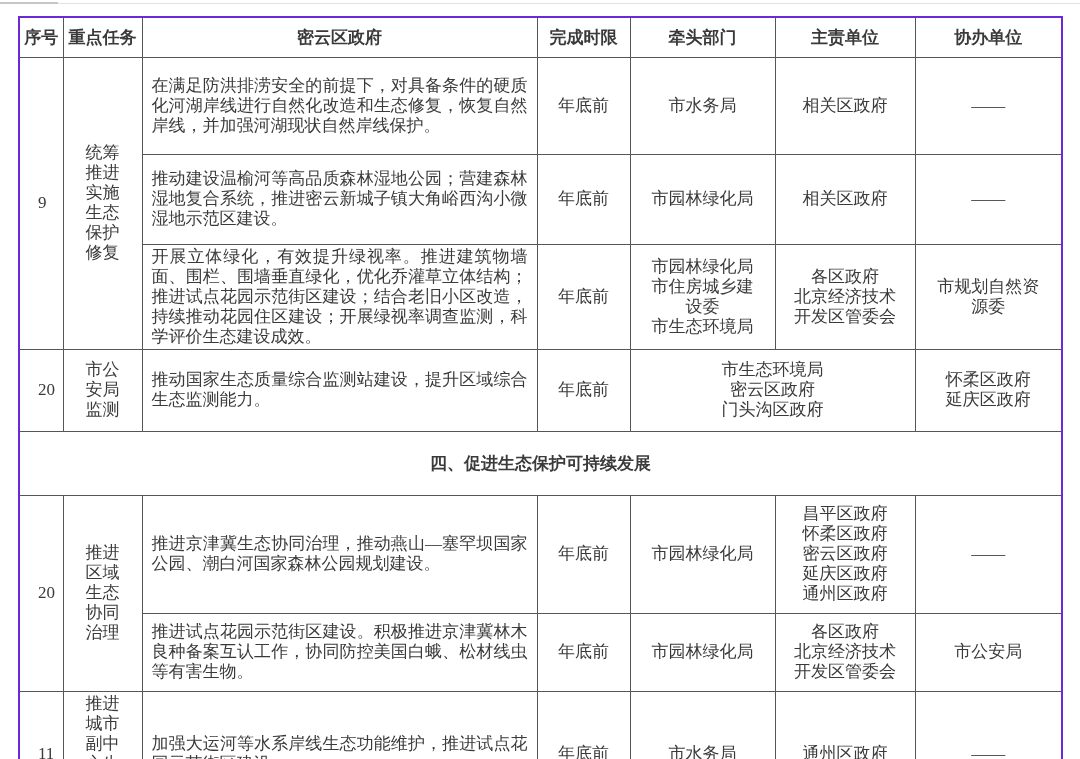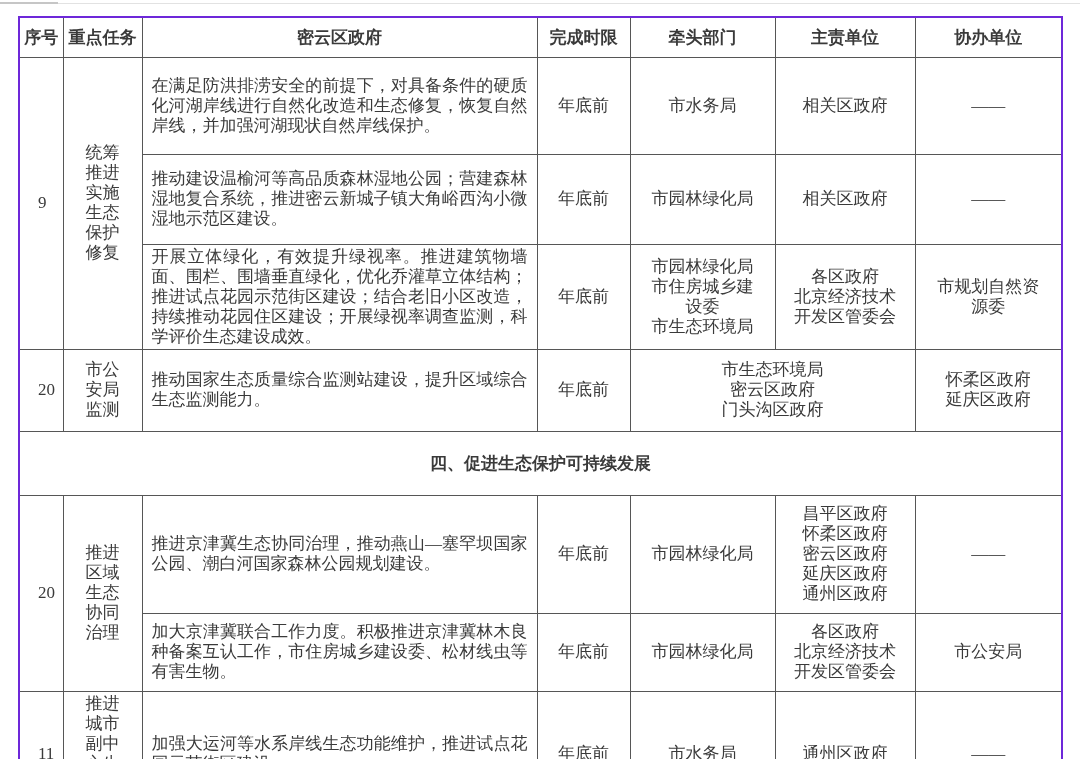--- a/index.html
+++ b/index.html
@@ -144,21 +144,21 @@
     <td class="center">市园林绿化局</td>
     <td class="center">昌平区政府
 怀柔区政府
 密云区政府
 延庆区政府
 通州区政府</td>
     <td class="center">——</td>
   </tr>
 
   <tr style="height:78px">
-    <td class="measure">加大京津冀联合工作力度。积极推进京津冀林木良种备案互认工作，市住房城乡建设委、松材线虫等有害生物。</td>
+    <td class="measure">推进试点花园示范街区建设。积极推进京津冀林木良种备案互认工作，协同防控美国白蛾、松材线虫等有害生物。</td>
     <td class="center">年底前</td>
     <td class="center">市园林绿化局</td>
     <td class="center">各区政府
 北京经济技术
 开发区管委会</td>
     <td class="center">市公安局</td>
   </tr>
 
   <tr style="height:79px">
     <td class="center">11</td>

